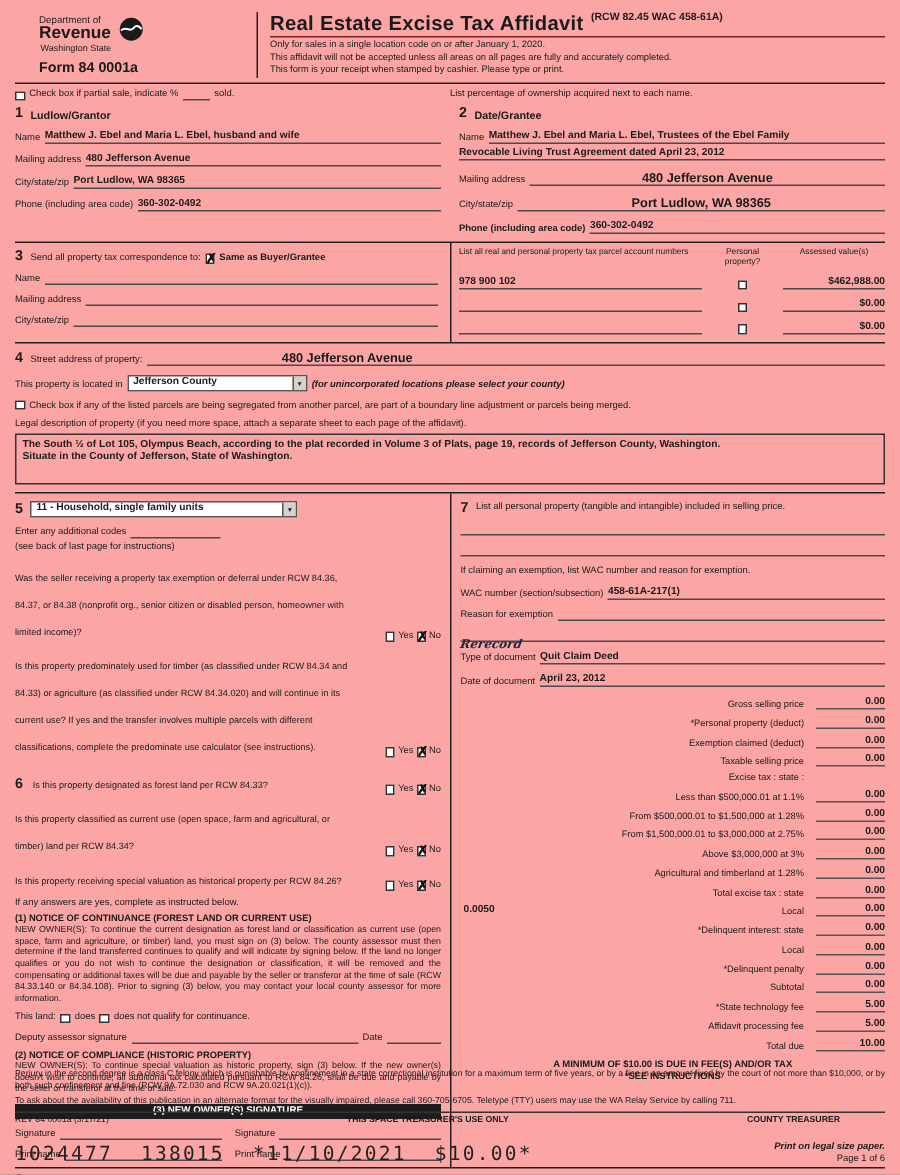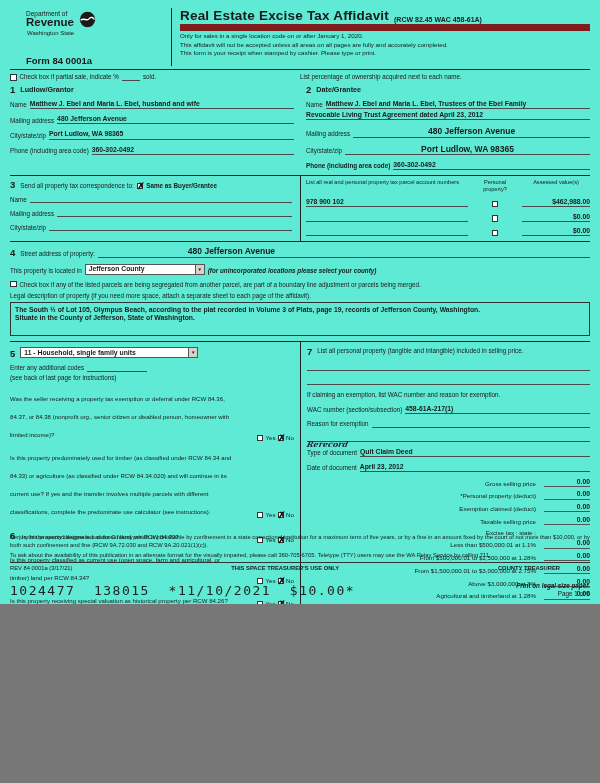--- a/index.html
+++ b/index.html
@@ -1,17 +1,17 @@
 <!DOCTYPE html>
 <html><head>
 <meta charset="utf-8">
 <style>
 *{margin:0;padding:0;box-sizing:border-box}
 body{width:600px;height:783px;font-family:"Liberation Sans",sans-serif;background:#777}
-.page{width:600px;height:604px;background:#5eead4;color:#1a1a1a;padding:8px 10px;position:relative;overflow:hidden}
+.page{width:600px;height:783px;background:#fca5a5;color:#1a1a1a;padding:8px 10px;position:relative;overflow:hidden}
 .b{font-weight:bold}.i{font-style:italic}.ctr{text-align:center}.rt{text-align:right}
 .lb{font-size:6.3px;line-height:1.25}
 .tiny{font-size:5.8px;line-height:1.35}
 .val{font-weight:bold;font-size:6.8px;line-height:1.2}
 .big{font-size:8.5px}
 .fld{border-bottom:1px solid #4a4a4a;min-height:8px}
 .grow{flex:1}
 .row{display:flex;align-items:flex-end;gap:3px;margin-top:6px}
 .cb{display:inline-block;width:6.5px;height:6.5px;border:1px solid #333;background:#fff;position:relative;flex:none;vertical-align:-1px}
 .cb.checked::after{content:"✗";position:absolute;left:-.5px;top:-2px;font-size:9px;font-weight:bold;line-height:1;color:#111}
@@ -19,23 +19,23 @@
 .sectitle{font-weight:bold;font-size:7.2px}
 .select{display:inline-flex;align-items:center;justify-content:space-between;border:1px solid #555;background:#fff;height:11px;padding-left:3px;gap:4px}
 .select .arr{width:9px;height:100%;background:#d6d2ca;border-left:1px solid #555;font-size:4.5px;display:flex;align-items:center;justify-content:center;color:#222}
 .hand{display:inline-block;font-family:"DejaVu Serif",serif;font-style:italic;font-weight:bold;transform:skewX(-10deg);font-size:8px;color:#23233d}
 .header{display:flex;border-bottom:1px solid #222;padding-bottom:3px}
 .hleft{width:162px;border-right:1px solid #222;padding:2px 4px 0 16px}
 .logorow{display:flex;align-items:center;gap:5px}
 .dsm{font-size:6.5px;line-height:1.1}
 .dbg{font-size:11.5px;font-weight:bold;line-height:1}
 .dst{font-size:6px;margin-left:1px;margin-top:1px}
-.fnum{font-size:9.5px;font-weight:bold;margin-top:19px}
+.fnum{font-size:9.5px;font-weight:bold;margin-top:4px}
 .hright{flex:1;padding-left:8px}
-.trow{display:flex;align-items:flex-end;gap:5px;border-bottom:7px solid #7f1d1d;padding-bottom:1px;margin-bottom:1px}
+.trow{display:flex;align-items:flex-start;gap:5px;border-bottom:1px solid #7f1d1d;padding-bottom:1px;margin-bottom:1px}
 .title{font-size:13.5px;font-weight:bold;letter-spacing:.2px}
 .tref{font-size:7px;font-weight:bold}
 .note{font-size:6.2px;line-height:1.4}
 .partialrow{display:flex;margin:3px 0 1px}
 .pl{display:flex;align-items:flex-end;gap:3px;width:50%}
 .pct{width:18px}
 .pr{width:50%}
 .s12{display:grid;grid-template-columns:1fr 1fr;column-gap:12px;padding:2px 0 5px;border-bottom:1px solid #222}
 .sechead{display:flex;align-items:flex-end;gap:3px;margin-top:1px}
 .s3{display:flex;border-bottom:1px solid #222}

